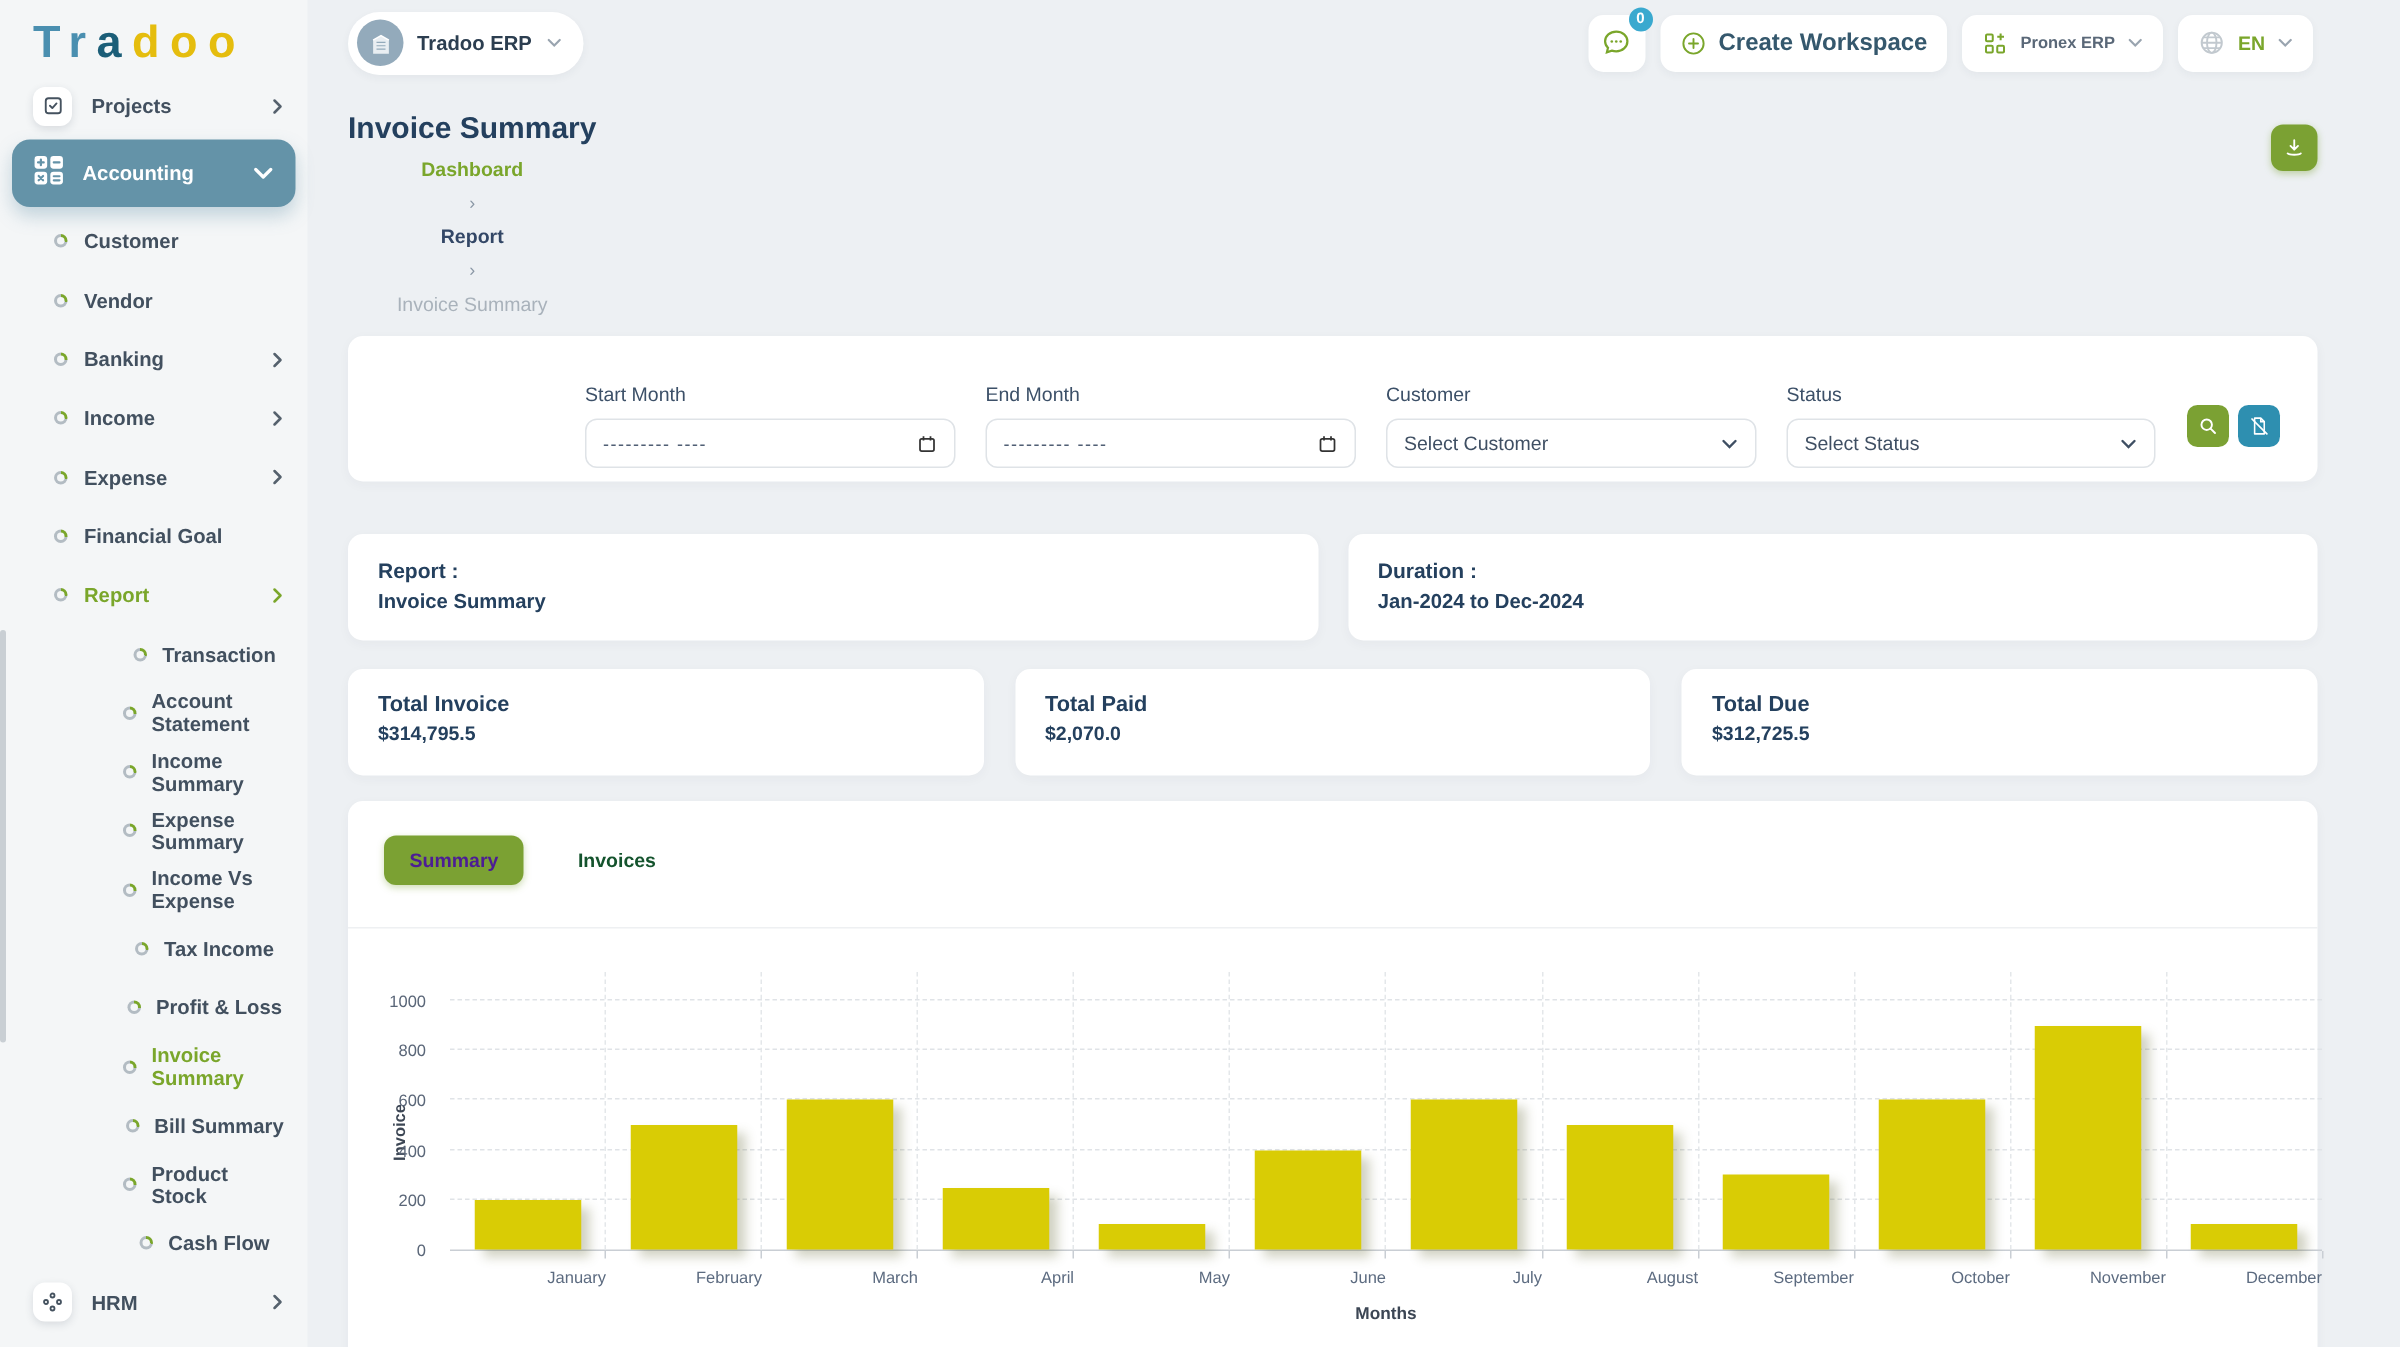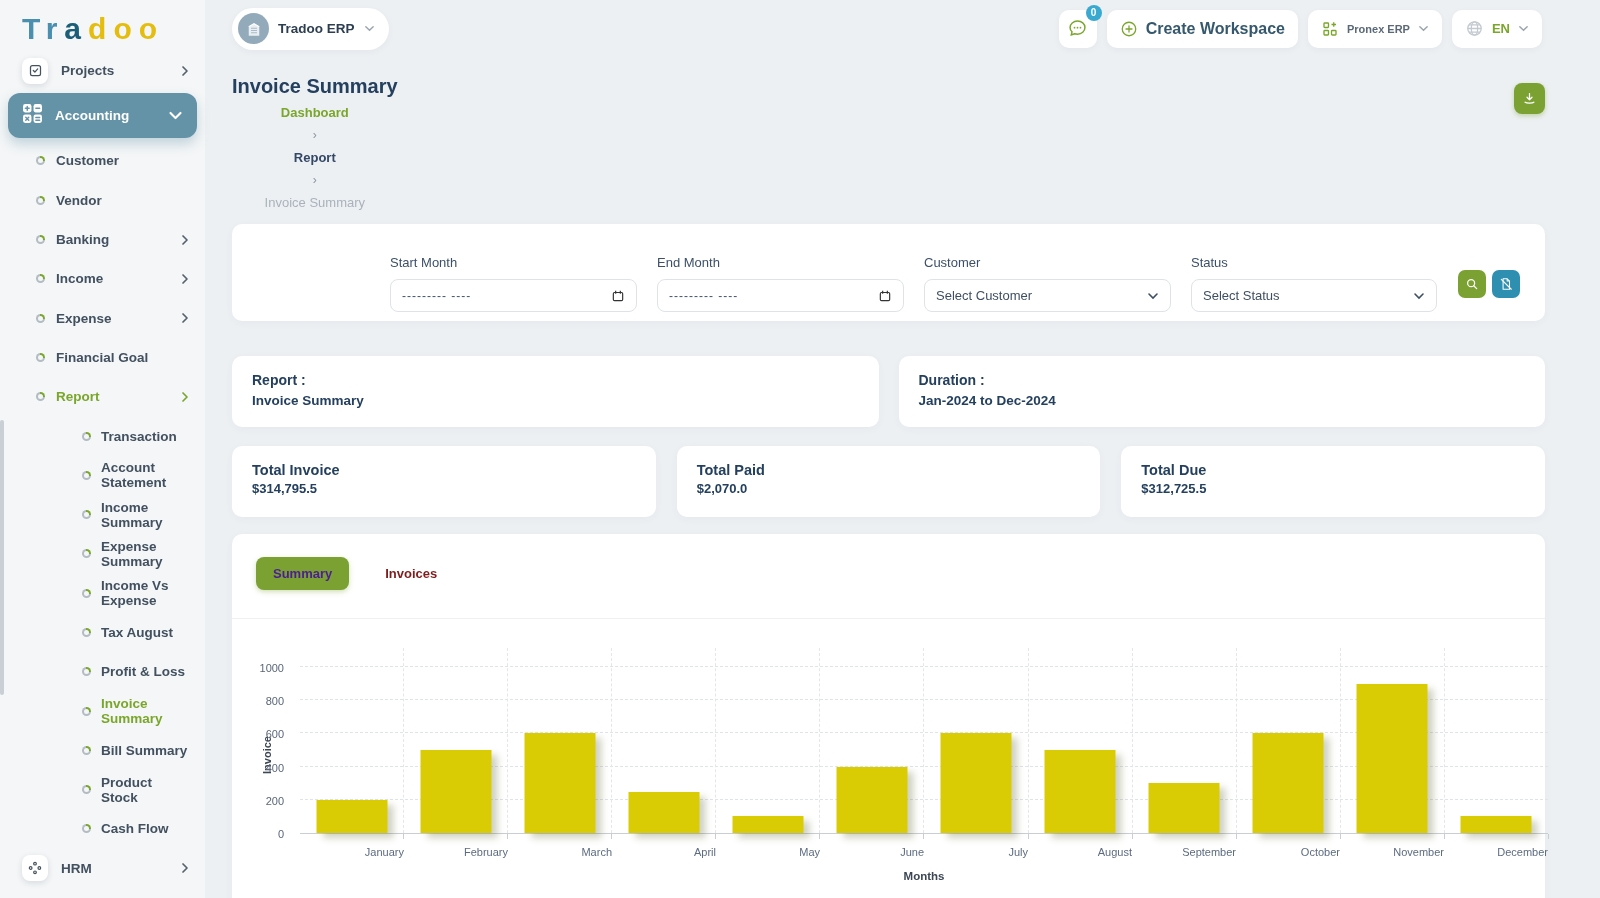--- a/index.html
+++ b/index.html
@@ -7,21 +7,21 @@
   body { font-family:"Liberation Sans", sans-serif; background:#edf0f3; color:#42505f; position:relative; }
 
   
   .sidebar { position:absolute; left:0; top:0; width:205px; height:898px; background:#f4f6f7; z-index:5; }
   .logo { position:absolute; top:12px; left:22px; font-size:30px; font-weight:700; letter-spacing:7px; }
   .sb-scroll-thumb { position:absolute; left:0; top:420px; width:4px; height:275px; background:#c9cfd4; border-radius:2px; }
   .nav { position:absolute; top:51px; left:0; right:0; }
   .nav-row { display:flex; align-items:center; height:39.3px; padding:0 14px 0 22px; font-size:13.5px; color:#42505f; cursor:pointer; }
   .nav-row .lbl { font-weight:600; }
   .nav-row.lv1 { padding-left:36px; }
-  .nav-row.lv2 { padding-left:82px; }
+  .nav-row.lv2 { padding-left:82px;justify-content:center; }
   .nav-row .icon-box { width:26px; height:26px; background:#fff; border-radius:8px; box-shadow:0 2px 6px rgba(40,60,80,.14); display:flex; align-items:center; justify-content:center; margin-right:13px; flex:0 0 auto; }
   .nav-row .chev { margin-left:auto; display:flex; }
   .nav-row.active-green .lbl { color:#7aa62b; }
   .nav-block { margin:3px 8px; height:45px; background:#6493a8; border-radius:12px; display:flex; align-items:center; padding:0 14px; color:#fff; box-shadow:0 6px 12px rgba(100,147,168,.35); cursor:pointer; }
   .nav-block .lbl { font-weight:700; font-size:13.5px; color:#fff; margin-left:12px; }
   .nav-block .chev { margin-left:auto; display:flex; }
   .bullet { width:9px; height:9px; border-radius:50%; margin-right:11px; flex:0 0 auto; position:relative;
             background:conic-gradient(#7aa62b 0 100deg, #b3bcc3 100deg 360deg); }
   .bullet::after { content:""; position:absolute; inset:2px; background:#f4f6f7; border-radius:50%; }
   .lv2 .bullet { margin-right:10px; }
@@ -70,21 +70,21 @@
   .mini-value { font-size:13.5px; font-weight:700; color:#24405e; margin-top:5px; }
 
   .three-cards { margin-top:19px; display:flex; gap:21px; }
   .three-cards .card { flex:1; height:71px; padding:16px 20px; }
   .tc-label { font-size:14.5px; font-weight:700; color:#24405e; }
   .tc-value { font-size:13px; font-weight:700; color:#24405e; margin-top:3px; }
 
   
   .chart-card { margin-top:17px; height:384px; position:relative; }
   .tabs { position:absolute; top:23px; left:24px; display:flex; align-items:center; gap:19px; }
-  .tab { border:none; background:transparent; font-size:13px; font-weight:700; color:#7f1d1d; cursor:pointer; padding:9px 17px; border-radius:8px; font-family:"Liberation Sans",sans-serif; }
+  .tab { border:none; background:transparent; font-size:13px; font-weight:700; color:#14532d; cursor:pointer; padding:9px 17px; border-radius:8px; font-family:"Liberation Sans",sans-serif; }
   .tab.active { background:#7ba133; color:#4c1d95; box-shadow:0 2px 5px rgba(123,161,51,.35); }
   .chart-divider { position:absolute; top:84px; left:0; right:0; border-top:1px solid #eef0f2; }
 
   .y-title { position:absolute; left:16px; top:215px; transform:rotate(-90deg); transform-origin:center; font-size:11px; font-weight:700; color:#3c4654; }
   .y-axis { position:absolute; left:0; top:114px; width:60px; height:186px; }
   .ytick { position:absolute; right:8px; font-size:11px; color:#5a6678; }
   .plot { position:absolute; left:68px; top:114px; width:1248px; height:186px; border-bottom:1px solid #c9ced4; display:flex; }
   .gridline { position:absolute; left:0; right:0; border-top:1px dashed #e0e3e7; }
   .slot { flex:1; position:relative; height:100%; }
   .slot.vline { border-right:1px dashed #e4e7ea; }
@@ -199,21 +199,21 @@
       <div class="nav-row lv2">
         <span class="bullet"></span>
         <span class="lbl">Expense Summary</span>
       </div>
       <div class="nav-row lv2">
         <span class="bullet"></span>
         <span class="lbl">Income Vs Expense</span>
       </div>
       <div class="nav-row lv2">
         <span class="bullet"></span>
-        <span class="lbl">Tax August</span>
+        <span class="lbl">Tax Income</span>
       </div>
       <div class="nav-row lv2">
         <span class="bullet"></span>
         <span class="lbl">Profit &amp; Loss</span>
       </div>
       <div class="nav-row lv2 active-green">
         <span class="bullet"></span>
         <span class="lbl">Invoice Summary</span>
       </div>
       <div class="nav-row lv2">

